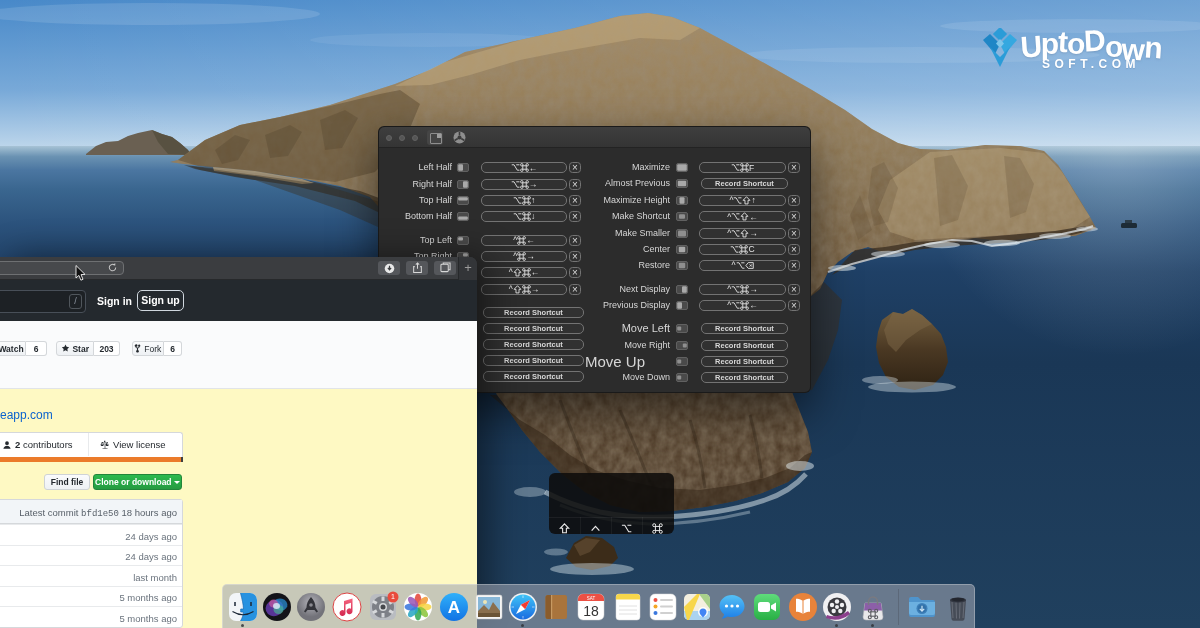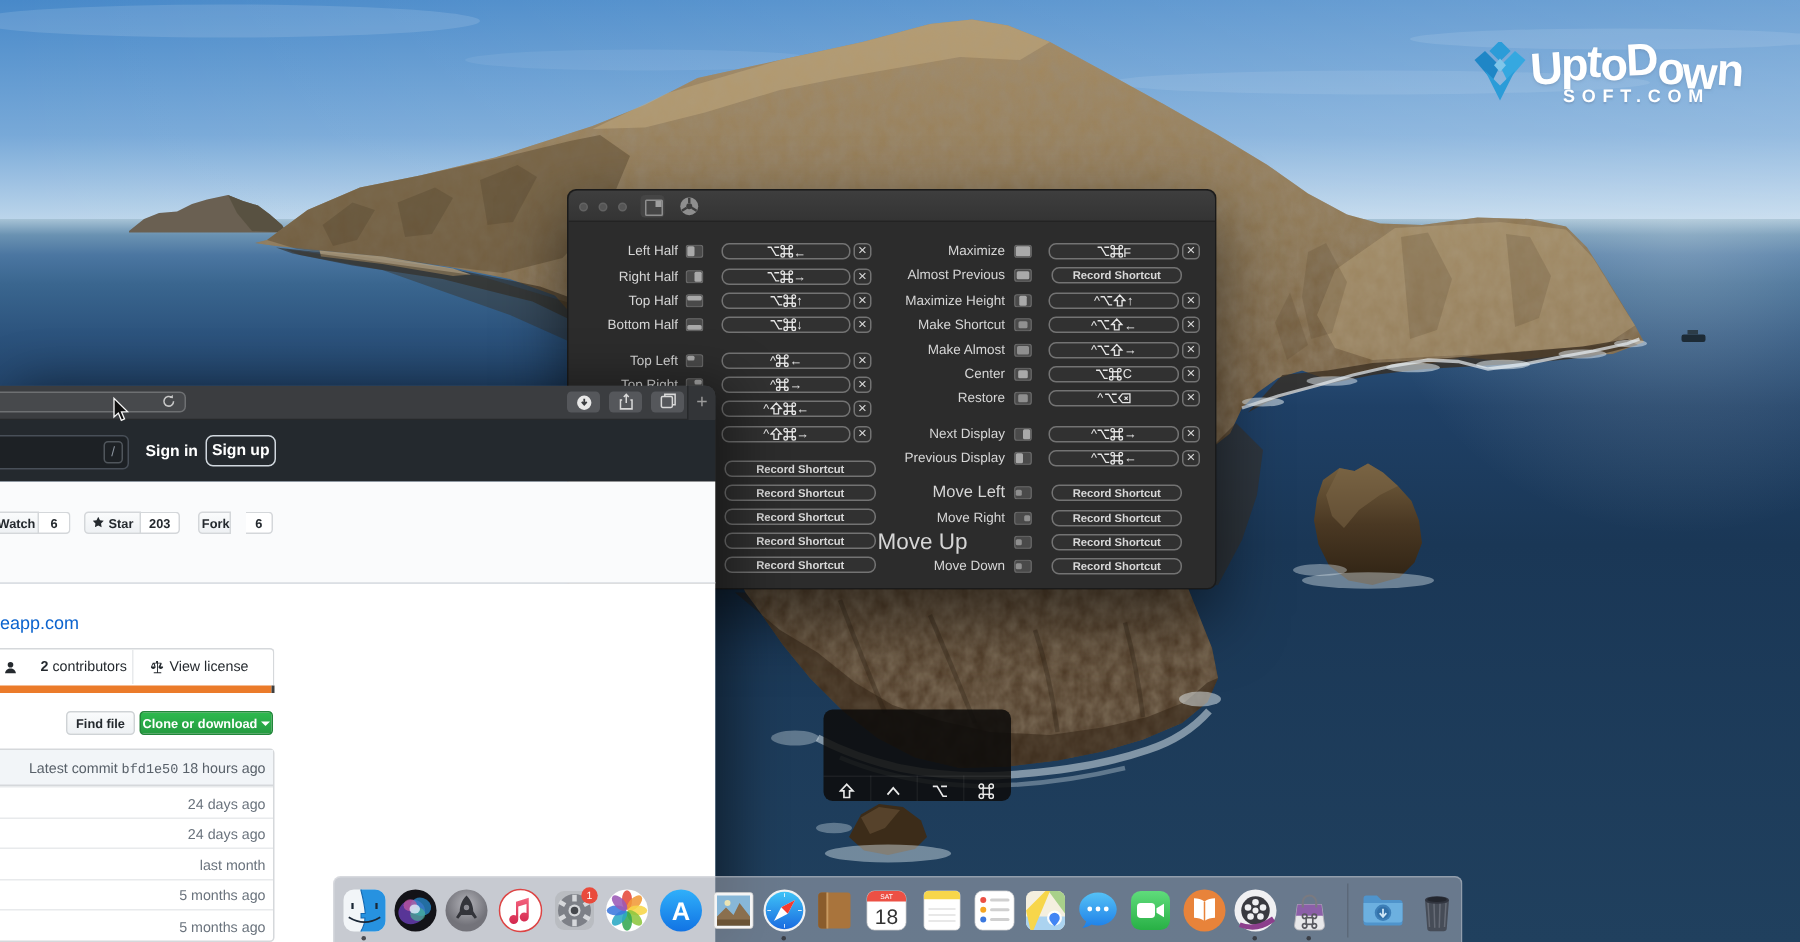--- a/index.html
+++ b/index.html
@@ -418,21 +418,21 @@
           <svg width="9" height="9" viewBox="0 0 10 10">
             <path d="M0.8 2 H3.4 L7 8 H9.4 M5.8 2 H9.4" fill="none" stroke="#e6e6e6" stroke-width="1.0"></path>
           </svg>
           <svg width="9" height="9" viewBox="0 0 10 10">
             <path d="M5 0.8 L8.8 4.8 H6.7 V8.8 H3.3 V4.8 H1.2 Z" fill="none" stroke="#e6e6e6" stroke-width="1.0"></path>
           </svg>
           <span style="font-size:8.5px;color:#e6e6e6;line-height:1;font-family:'Liberation Sans',sans-serif">←</span>
         </span>
       </div>
       <div class="ab" style="left:409px;top:84.4px;width:12px;height:11px;background:#313131;border:1px solid #737373;border-radius:3.5px;box-sizing:border-box;color:#d8d8d8;font-size:10px;line-height:9.5px;text-align:center">×</div>
-      <div class="ab" style="left:181px;top:100.9px;width:110px;color:#d6d6d6;font-size:9px;text-align:right;line-height:11px;white-space:nowrap">Make Almost</div>
+      <div class="ab" style="left:181px;top:100.9px;width:110px;color:#d6d6d6;font-size:9px;text-align:right;line-height:11px;white-space:nowrap">Make Smaller</div>
       <div class="ab" style="left:297px;top:101.9px">
         <svg width="12" height="9" viewBox="0 0 12 9" style="display:block">
           <rect x="0.5" y="0.5" width="11" height="8" rx="1.5" fill="#4a4a4a" stroke="#6b6b6b" stroke-width="0.8"></rect>
           <rect x="2" y="1.6" width="8" height="5.8" rx="1" fill="#8f8f8f"></rect>
         </svg>
       </div>
       <div class="ab" style="left:320px;top:100.9px;width:87px;height:11px;background:#313131;border:1px solid #737373;border-radius:5px;box-sizing:border-box;display:flex;align-items:center;justify-content:center">
         <span style="display:inline-flex;align-items:center;line-height:1">
           <span style="font-size:8.5px;color:#e6e6e6;line-height:1;font-family:'Liberation Sans',sans-serif">^</span>
           <svg width="9" height="9" viewBox="0 0 10 10">
@@ -615,29 +615,29 @@
       </div>
       <div class="ab" style="left:0;top:64px;width:100%;height:68px;background:#fafbfc;border-bottom:1px solid #e1e4e8;box-sizing:border-box">
         <div class="ab" style="left:-30px;top:20px;width:56px;border-radius:3px 0 0 3px;height:15px;box-sizing:border-box;border:1px solid #d4d7da;background:linear-gradient(#fafbfc,#eef1f4);font-size:8.5px;font-weight:bold;color:#24292e;display:flex;align-items:center;justify-content:center">
           <span style="margin-left:26px">Watch</span>
         </div>
         <div class="ab" style="left:26px;top:20px;width:21px;border-radius:0 3px 3px 0;height:15px;box-sizing:border-box;border:1px solid #d4d7da;border-left:none;background:#fff;font-size:8.5px;font-weight:bold;color:#24292e;display:flex;align-items:center;justify-content:center">6</div>
         <div class="ab" style="left:56px;top:20px;width:38px;border-radius:3px 0 0 3px;height:15px;box-sizing:border-box;border:1px solid #d4d7da;background:linear-gradient(#fafbfc,#eef1f4);font-size:8.5px;font-weight:bold;color:#24292e;display:flex;align-items:center;justify-content:center"><svg width="9" height="9" viewBox="0 0 16 16" style="display:block">
             <path fill="#24292e" d="M8 .8l2 4.1 4.5.7-3.2 3.2.7 4.5L8 11.2l-4 2.1.7-4.5L1.5 5.6 6 4.9z"></path>
           </svg>&nbsp;Star</div>
         <div class="ab" style="left:94px;top:20px;width:26px;border-radius:0 3px 3px 0;height:15px;box-sizing:border-box;border:1px solid #d4d7da;border-left:none;background:#fff;font-size:8.5px;font-weight:bold;color:#24292e;display:flex;align-items:center;justify-content:center">203</div>
-        <div class="ab" style="left:132px;top:20px;width:22px;border-radius:3px 0 0 3px;height:15px;box-sizing:border-box;border:1px solid #d4d7da;background:linear-gradient(#fafbfc,#eef1f4);font-size:8.5px;font-weight:bold;color:#24292e;display:flex;align-items:center;justify-content:flex-end"><svg width="9" height="9" viewBox="0 0 10 16" style="display:block">
+        <div class="ab" style="left:132px;top:20px;width:32px;border-radius:3px 0 0 3px;height:15px;box-sizing:border-box;border:1px solid #d4d7da;background:linear-gradient(#fafbfc,#eef1f4);font-size:8.5px;font-weight:normal;color:#24292e;display:flex;align-items:center;justify-content:flex-start"><svg width="9" height="9" viewBox="0 0 10 16" style="display:block">
             <path fill="#24292e" d="M8 1a2 2 0 00-1 3.73V5.5c0 .4-.3.5-.5.5h-3c-.2 0-.5-.1-.5-.5v-.77A2 2 0 102 1a2 2 0 00-.5 3.93v.57C1.5 6.6 2.4 7.5 3.5 7.5H4v3.57A2 2 0 105 15a2 2 0 001-3.93V7.5h.5c1.1 0 2-.9 2-2v-.57A2 2 0 008 1z"></path>
           </svg>&nbsp;Fork</div>
         <div class="ab" style="left:164px;top:20px;width:18px;border-radius:0 3px 3px 0;height:15px;box-sizing:border-box;border:1px solid #d4d7da;border-left:none;background:#fff;font-size:8.5px;font-weight:bold;color:#24292e;display:flex;align-items:center;justify-content:center">6</div>
       </div>
-      <div class="ab" style="left:0;top:132px;width:100%;height:239px;background:#ffffff">
+      <div class="ab" style="left:0;top:132px;width:100%;height:239px;background:#fef9c3">
         <div class="ab" style="left:0px;top:19px;color:#0b63ce;font-size:12px">eapp.com</div>
         <div class="ab" style="left:-200px;top:43px;width:383px;height:25px;border:1px solid #d5d8db;border-bottom:none;border-radius:3px 3px 0 0;box-sizing:border-box;background:#fff"></div>
-        <div class="ab" style="left:2px;top:50px;display:flex;align-items:center;gap:15px">
+        <div class="ab" style="left:2px;top:50px;display:flex;align-items:center;gap:3px">
           <svg width="10" height="10" viewBox="0 0 16 16" style="display:block">
             <path fill="#24292e" d="M8 8a3 3 0 100-6 3 3 0 000 6zm-5.8 6c.3-2.8 2.8-5 5.8-5s5.5 2.2 5.8 5z"></path>
           </svg>
           <span style="font-size:9.5px;color:#24292e"><b>2</b> contributors</span>
         </div>
         <div class="ab" style="left:88px;top:44px;width:1px;height:23px;background:#e8eaec"></div>
         <div class="ab" style="left:100px;top:50px;display:flex;align-items:center;gap:3px">
           <svg width="10" height="10" viewBox="0 0 16 16" style="display:block">
             <path fill="#24292e" d="M7.5 1h1v2h3.5l2 4.5c0 1.1-1.1 2-2.5 2s-2.5-.9-2.5-2L11 3.6H8.5V13H12v1H4v-1h3.5V3.6H5L6 7.5c0 1.1-1.1 2-2.5 2S1 8.6 1 7.5L3 3h3.5V1zM3.5 4.1L2.2 7h2.6zm9 0L11.2 7h2.6z"></path>
           </svg>

